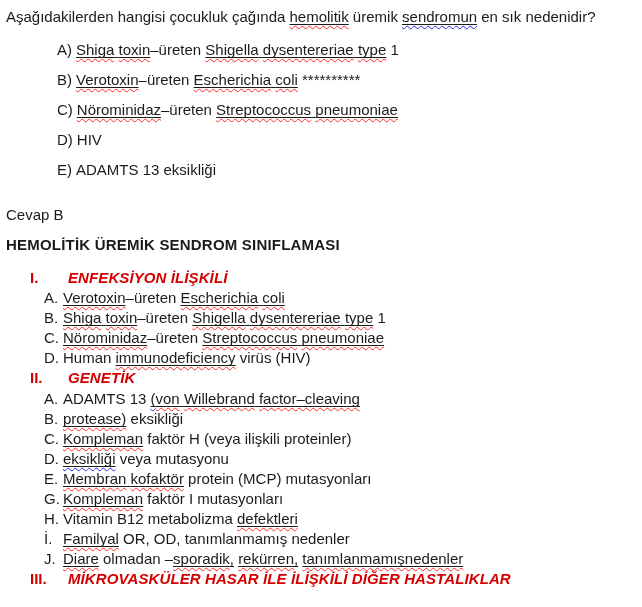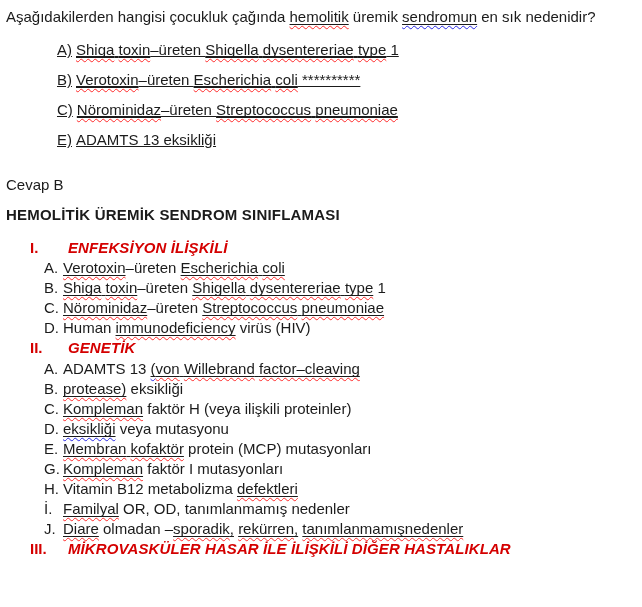--- a/index.html
+++ b/index.html
@@ -3,21 +3,21 @@
 <meta charset="utf-8">
 <style>
   html,body{margin:0;padding:0;}
   body{
     width:642px;height:607px;overflow:hidden;background:#ffffff;
     font-family:"Liberation Sans",sans-serif;
     font-size:15px;line-height:20px;color:#1b1b1b;
     -webkit-font-smoothing:antialiased;
   }
   .question{margin:7px 0 0 6px;white-space:nowrap;}
-  .options{margin-top:2px;text-decoration:underline;}
+  .options{margin-top:2px;}
   .option{margin-left:57px;margin-top:12px;line-height:18px;white-space:nowrap;}
   .option:first-child{margin-top:14px;}
   .opt-label{margin-right:4px;}
   .answer{margin:26px 0 0 6px;}
   .heading{margin:10px 0 0 6px;font-size:15px;font-weight:700;letter-spacing:.2px;}
   .classification{margin-top:13px;}
   .sec-header{line-height:20.1px;white-space:nowrap;}
   .numeral{display:inline-block;margin-left:30px;width:38px;font-weight:700;color:var(--section_red,#d40000);}
   .sec-title{font-weight:700;color:var(--section_red,#d40000);letter-spacing:.1px;font-style:italic;}
   .item{line-height:20.1px;white-space:nowrap;}
@@ -32,20 +32,21 @@
 </style>
 </head>
 <body style="--section_red: #d40000; --squiggle_red: #ff2a2a; --squiggle_blue: #2a2ae6; --text: #1b1b1b;">
 
 <div class="question"><span>Aşağıdakilerden hangisi çocukluk çağında </span><span class="ul"><span class="sq sq-r">hemolitik</span></span><span> üremik </span><span class="ul"><span class="sq sq-b">sendromun</span></span><span> en sık nedenidir?</span></div>
 
 <div class="options">
     <div class="option"><span class="opt-label">A)</span><span><span class="ul"><span class="sq sq-r">Shiga</span></span><span class="ul"><span>&nbsp;</span></span><span class="ul"><span class="sq sq-r">toxin</span></span><span>–üreten </span><span class="ul"><span class="sq sq-r">Shigella</span></span><span class="ul"><span>&nbsp;</span></span><span class="ul"><span class="sq sq-r">dysentereriae</span></span><span class="ul"><span>&nbsp;</span></span><span class="ul"><span class="sq sq-r">type</span></span><span> 1</span></span></div>
     <div class="option"><span class="opt-label">B)</span><span><span class="ul"><span class="sq sq-r">Verotoxin</span></span><span>–üreten </span><span class="ul"><span class="sq sq-r">Escherichia</span></span><span class="ul"><span>&nbsp;</span></span><span class="ul"><span class="sq sq-r">coli</span></span><span> **********</span></span></div>
     <div class="option"><span class="opt-label">C)</span><span><span class="ul"><span class="sq sq-r">Nörominidaz</span></span><span>–üreten </span><span class="ul"><span class="sq sq-r">Streptococcus</span></span><span class="ul"><span>&nbsp;</span></span><span class="ul"><span class="sq sq-r">pneumoniae</span></span></span></div>
+    <div class="option"><span class="opt-label">D)</span><span><span>HIV</span></span></div>
     <div class="option"><span class="opt-label">E)</span><span><span>ADAMTS 13 eksikliği</span></span></div>
   </div>
 
 <div class="answer">Cevap B</div>
 
 <div class="heading">HEMOLİTİK ÜREMİK SENDROM SINIFLAMASI</div>
 
 <div class="classification">
     <div class="sec-header"><span class="numeral">I.</span><span class="sec-title">ENFEKSİYON İLİŞKİLİ</span></div>
     <div class="item"><span class="letter">A.</span><span><span class="ul"><span class="sq sq-r">Verotoxin</span></span><span>–üreten </span><span class="ul"><span class="sq sq-r">Escherichia</span></span><span class="ul"><span>&nbsp;</span></span><span class="ul"><span class="sq sq-r">coli</span></span></span></div>

